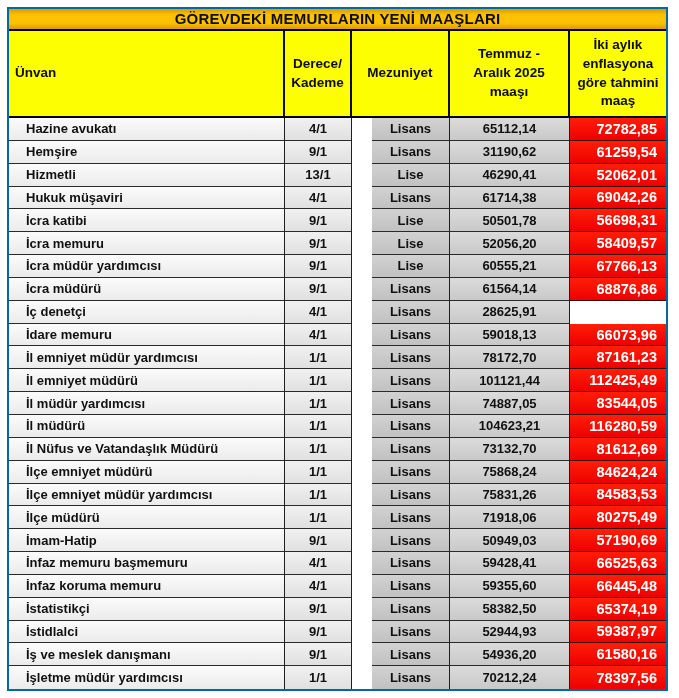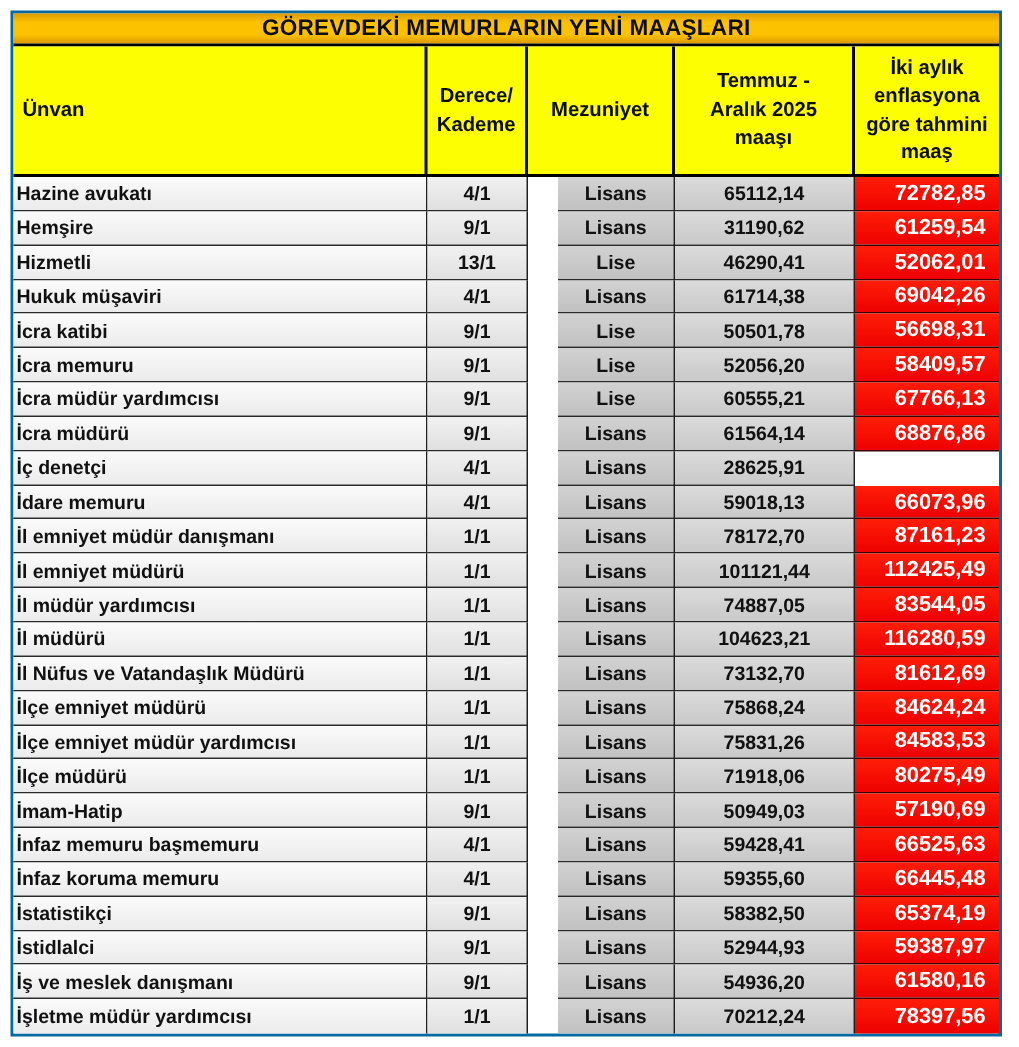--- a/index.html
+++ b/index.html
@@ -70,21 +70,21 @@
     box-sizing: border-box;
     font-size: 13px;
     border-right: 1px solid #1f1f1f;
     border-bottom: 1px solid #2a2a2a;
     overflow: hidden;
     white-space: nowrap;
   }
   .cell.c0 {
     background: linear-gradient(180deg, #fbfbfb 0%, #ebebeb 100%);
     justify-content: flex-start;
-    padding-left: 2px;
+    padding-left: 17px;
   }
   .cell.c1 {
     background: linear-gradient(180deg, #f1f1f1 0%, #e0e0e0 100%);
     justify-content: center;
   }
   .cell.c2 {
     background: linear-gradient(180deg, #d2d2d2 0%, #c1c1c1 100%);
     justify-content: center;
     margin-left: 20px;
   }
@@ -187,21 +187,21 @@
         <div class="cell c3">28625,91</div>
       </div>
       <div class="trow">
         <div class="cell c0">İdare memuru</div>
         <div class="cell c1">4/1</div>
         <div class="cell c2">Lisans</div>
         <div class="cell c3">59018,13</div>
         <div class="cell c4">66073,96</div>
       </div>
       <div class="trow">
-        <div class="cell c0">İl emniyet müdür danışmanı</div>
+        <div class="cell c0">İl emniyet müdür yardımcısı</div>
         <div class="cell c1">1/1</div>
         <div class="cell c2">Lisans</div>
         <div class="cell c3">78172,70</div>
         <div class="cell c4">87161,23</div>
       </div>
       <div class="trow">
         <div class="cell c0">İl emniyet müdürü</div>
         <div class="cell c1">1/1</div>
         <div class="cell c2">Lisans</div>
         <div class="cell c3">101121,44</div>

